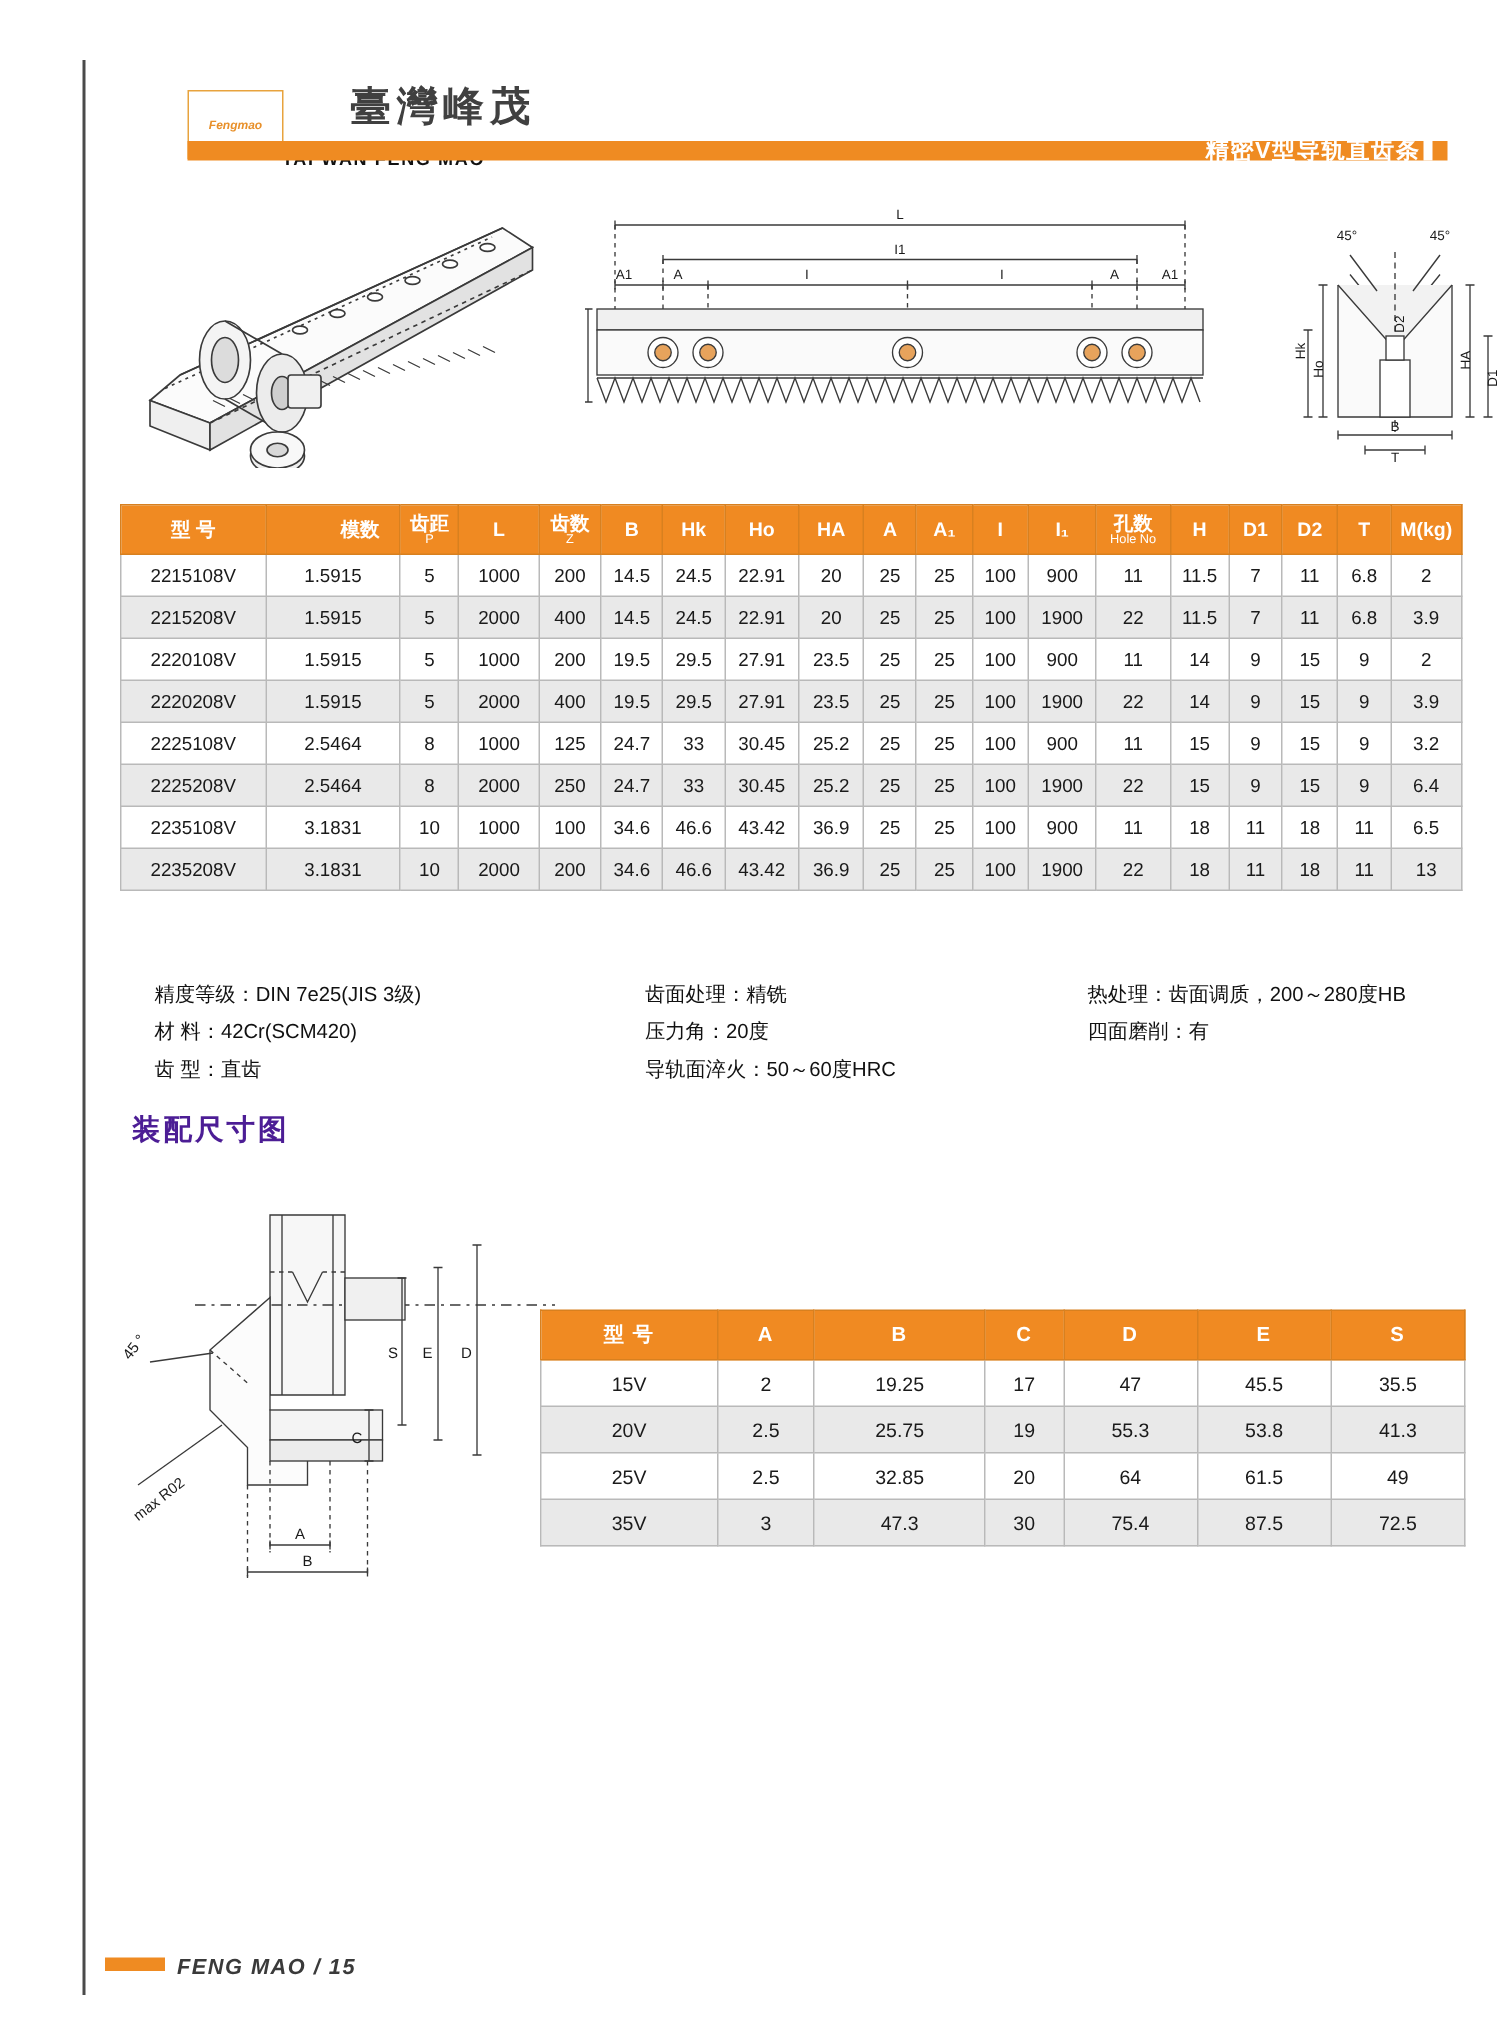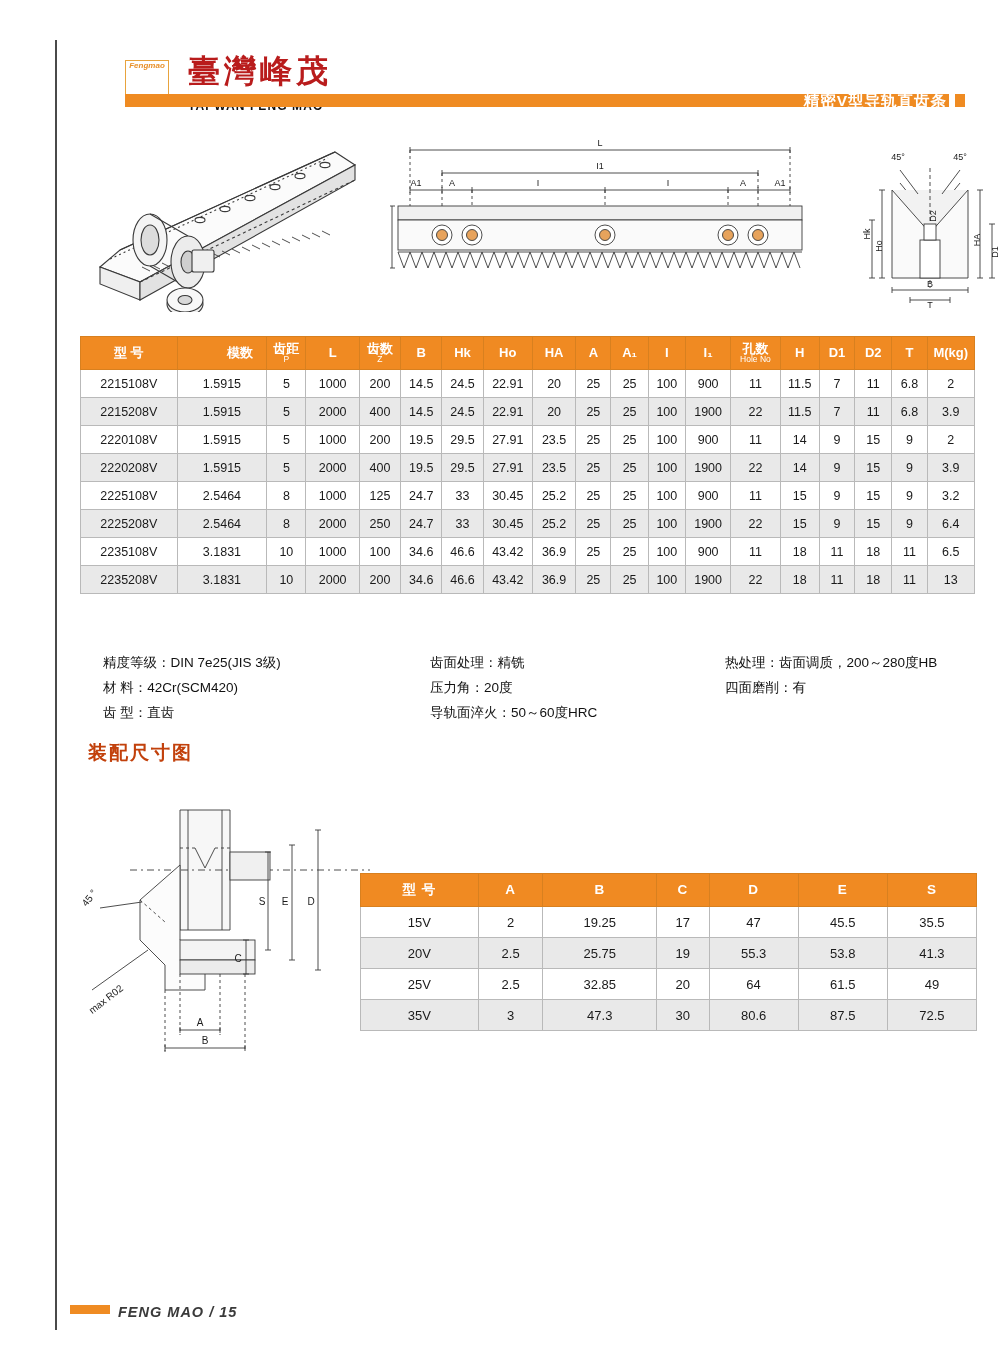--- a/index.html
+++ b/index.html
@@ -9,27 +9,27 @@
     color:#1a1a1a;position:relative;overflow:hidden;
   }
   .page{position:relative;width:1000px;height:1357px;}
 
   
   .left-rule{position:absolute;left:55px;top:40px;width:2px;height:1290px;background:#4a4a4a;}
 
   
   .header{position:absolute;left:55px;top:52px;width:910px;height:62px;}
   .logo-mark{
-    position:absolute;left:70px;top:8px;width:44px;height:46px;
+    position:absolute;left:70px;top:8px;width:64px;height:46px;
     border:1px solid #e8a33d;box-sizing:border-box;
-    display:flex;align-items:flex-start;justify-content:center;
+    display:flex;align-items:center;justify-content:center;
     color:#e8902a;font-size:8px;font-style:italic;font-weight:bold;
   }
   .logo-text{position:absolute;left:133px;top:4px;width:215px;}
-  .logo-cn{font-size:32px;font-weight:bold;letter-spacing:4px;color:#b91c1c;line-height:30px;}
+  .logo-cn{font-size:27px;font-weight:bold;letter-spacing:4px;color:#404040;line-height:30px;text-align:center;}
   .logo-en{font-size:12px;font-weight:bold;letter-spacing:1.1px;color:#111;margin-top:13px;}
   .hdr-bar{
     position:absolute;left:70px;top:42px;width:840px;height:13px;background:#ef8b22;
   }
   .hdr-title{
     position:absolute;right:18px;top:40px;height:17px;
     font-size:15.5px;font-weight:bold;color:#ffffff;letter-spacing:1px;
     line-height:17px;
   }
   .hdr-cap{position:absolute;right:10px;top:42px;width:6px;height:13px;background:#fff;}
@@ -55,21 +55,21 @@
   
   .specs{position:absolute;left:90px;top:650px;width:880px;font-size:13.5px;line-height:25px;color:#111;}
   .spec-col{position:absolute;top:0;}
   .spec-col.c1{left:13px;width:300px;}
   .spec-col.c2{left:340px;width:300px;}
   .spec-col.c3{left:635px;width:320px;}
 
   
   .sec-title{
     position:absolute;left:88px;top:740px;font-size:19px;font-weight:bold;
-    color:#c2410c;letter-spacing:2px;
+    color:#4c1d95;letter-spacing:2px;
   }
 
   
   .assy{position:absolute;left:70px;top:790px;}
 
   
   .tbl2-wrap{position:absolute;left:360px;top:873px;width:620px;}
   .tbl2{border-collapse:collapse;width:617px;font-size:13px;}
   .tbl2 th{
     background:#f08a22;color:#fff;font-weight:bold;height:32px;font-size:13.5px;
@@ -550,21 +550,21 @@
             <td>20</td>
             <td>64</td>
             <td>61.5</td>
             <td>49</td>
           </tr>
           <tr>
             <td>35V</td>
             <td>3</td>
             <td>47.3</td>
             <td>30</td>
-            <td>80.6</td>
+            <td>75.4</td>
             <td>87.5</td>
             <td>72.5</td>
           </tr>
         </tbody>
     </table>
   </div>
 
   <div class="footer-bar"></div>
   <div class="footer-text">FENG MAO / 15</div>
 </div>

